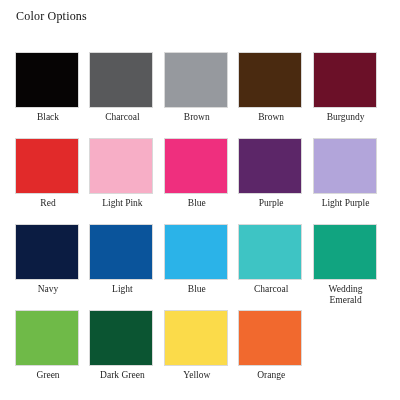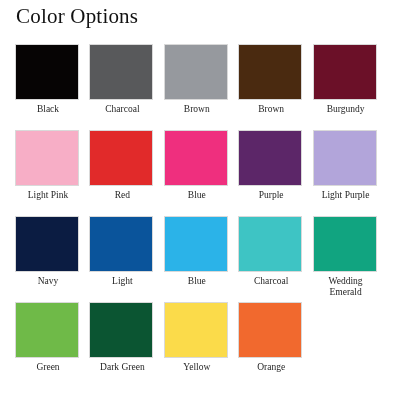--- a/index.html
+++ b/index.html
@@ -18,31 +18,31 @@
   .page {
     position: relative;
     width: 400px;
     height: 400px;
     box-sizing: border-box;
   }
   .page-title {
     position: absolute;
     left: 16px;
     top: 6px;
-    font-size: 21px;
+    font-size: 12px;
     line-height: 20px;
     font-weight: 400;
     letter-spacing: 0.2px;
     color: #111111;
     white-space: nowrap;
   }
   .swatch-grid {
     position: absolute;
     left: 15px;
-    top: 44px;
+    top: 52px;
     width: 372px;
     display: grid;
     grid-template-columns: repeat(5, 74.4px);
     grid-auto-rows: 86px;
   }
   .swatch-cell {
     width: 74.4px;
     display: flex;
     flex-direction: column;
     align-items: flex-start;
@@ -86,26 +86,26 @@
       </div>
       <div class="swatch-cell">
         <div class="swatch-chip" style="background: rgb(74, 42, 16);"></div>
         <div class="swatch-label">Brown</div>
       </div>
       <div class="swatch-cell">
         <div class="swatch-chip" style="background: rgb(107, 16, 40);"></div>
         <div class="swatch-label">Burgundy</div>
       </div>
       <div class="swatch-cell">
+        <div class="swatch-chip" style="background: rgb(225, 42, 42);"></div>
+        <div class="swatch-label">Red</div>
+      </div>
+      <div class="swatch-cell">
         <div class="swatch-chip" style="background: rgb(247, 174, 198);"></div>
         <div class="swatch-label">Light Pink</div>
-      </div>
-      <div class="swatch-cell">
-        <div class="swatch-chip" style="background: rgb(225, 42, 42);"></div>
-        <div class="swatch-label">Red</div>
       </div>
       <div class="swatch-cell">
         <div class="swatch-chip" style="background: rgb(239, 47, 126);"></div>
         <div class="swatch-label">Blue</div>
       </div>
       <div class="swatch-cell">
         <div class="swatch-chip" style="background: rgb(92, 38, 104);"></div>
         <div class="swatch-label">Purple</div>
       </div>
       <div class="swatch-cell">

